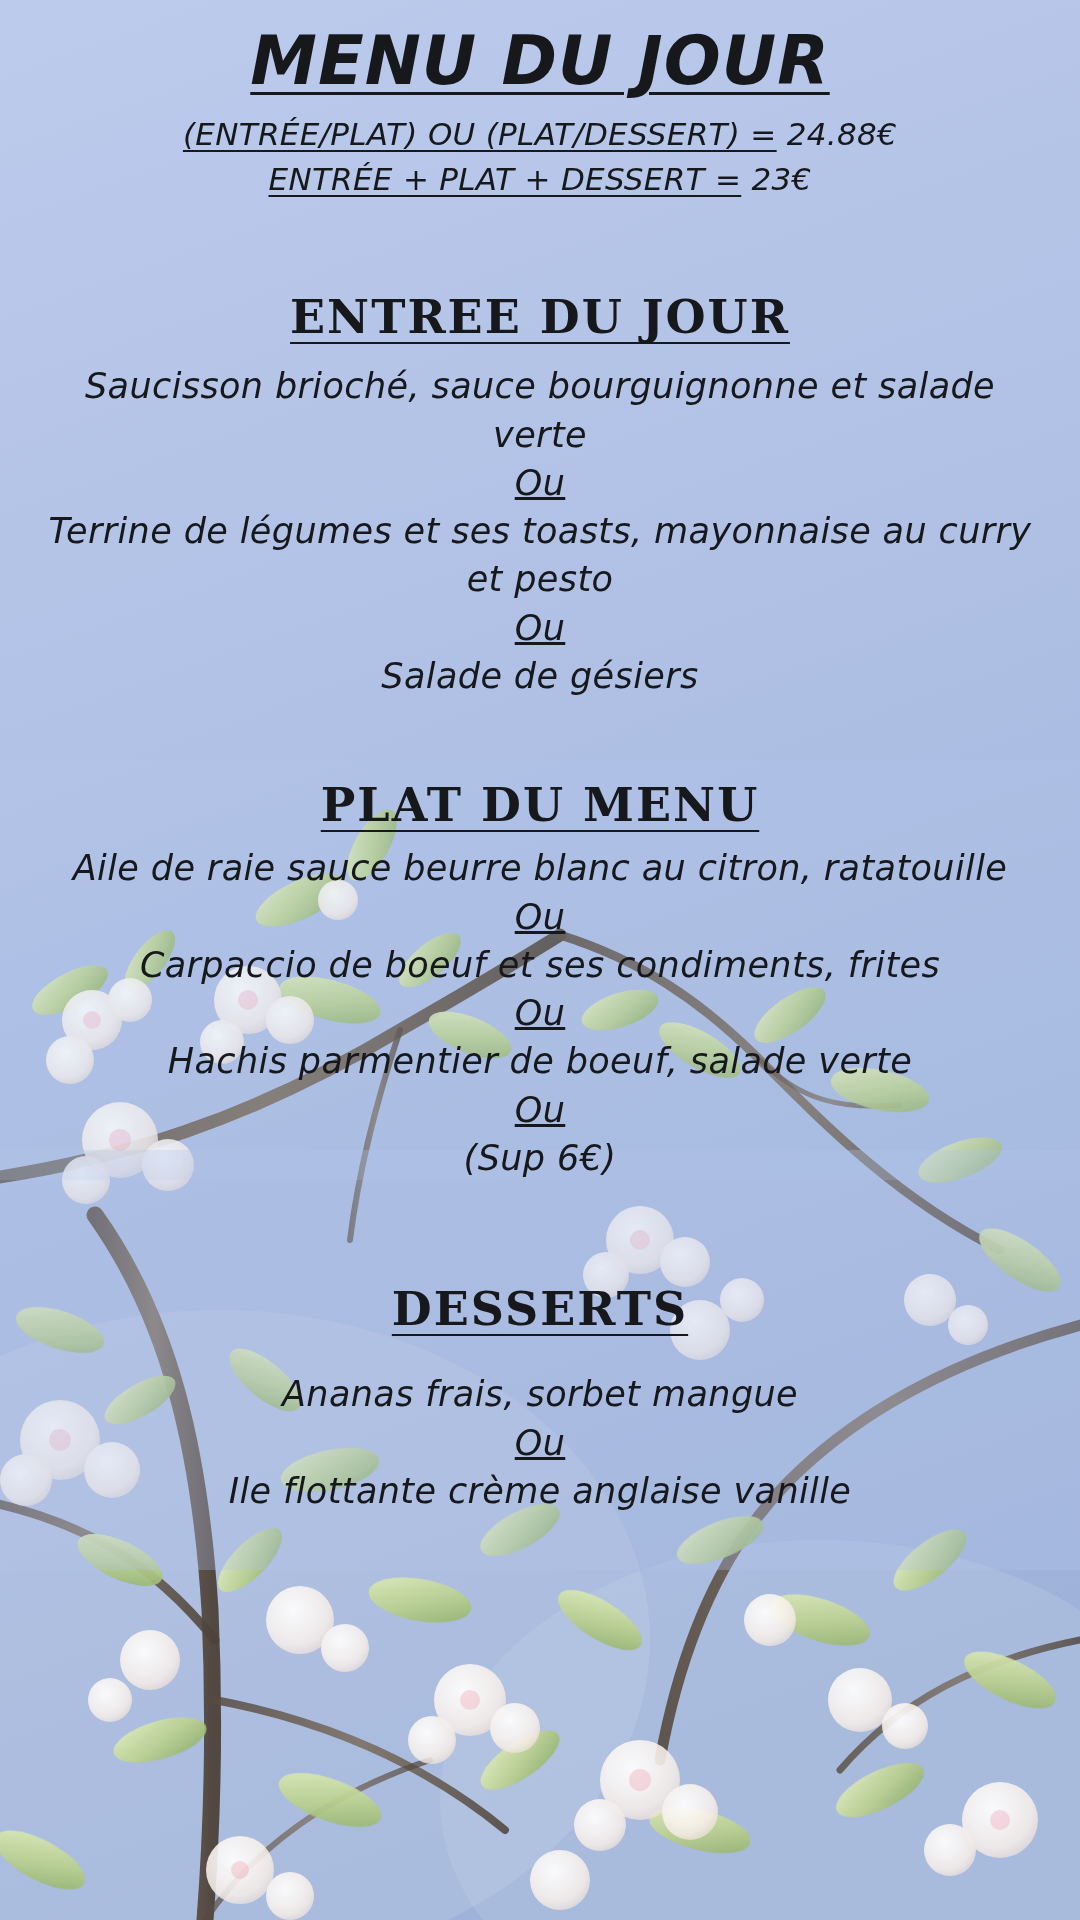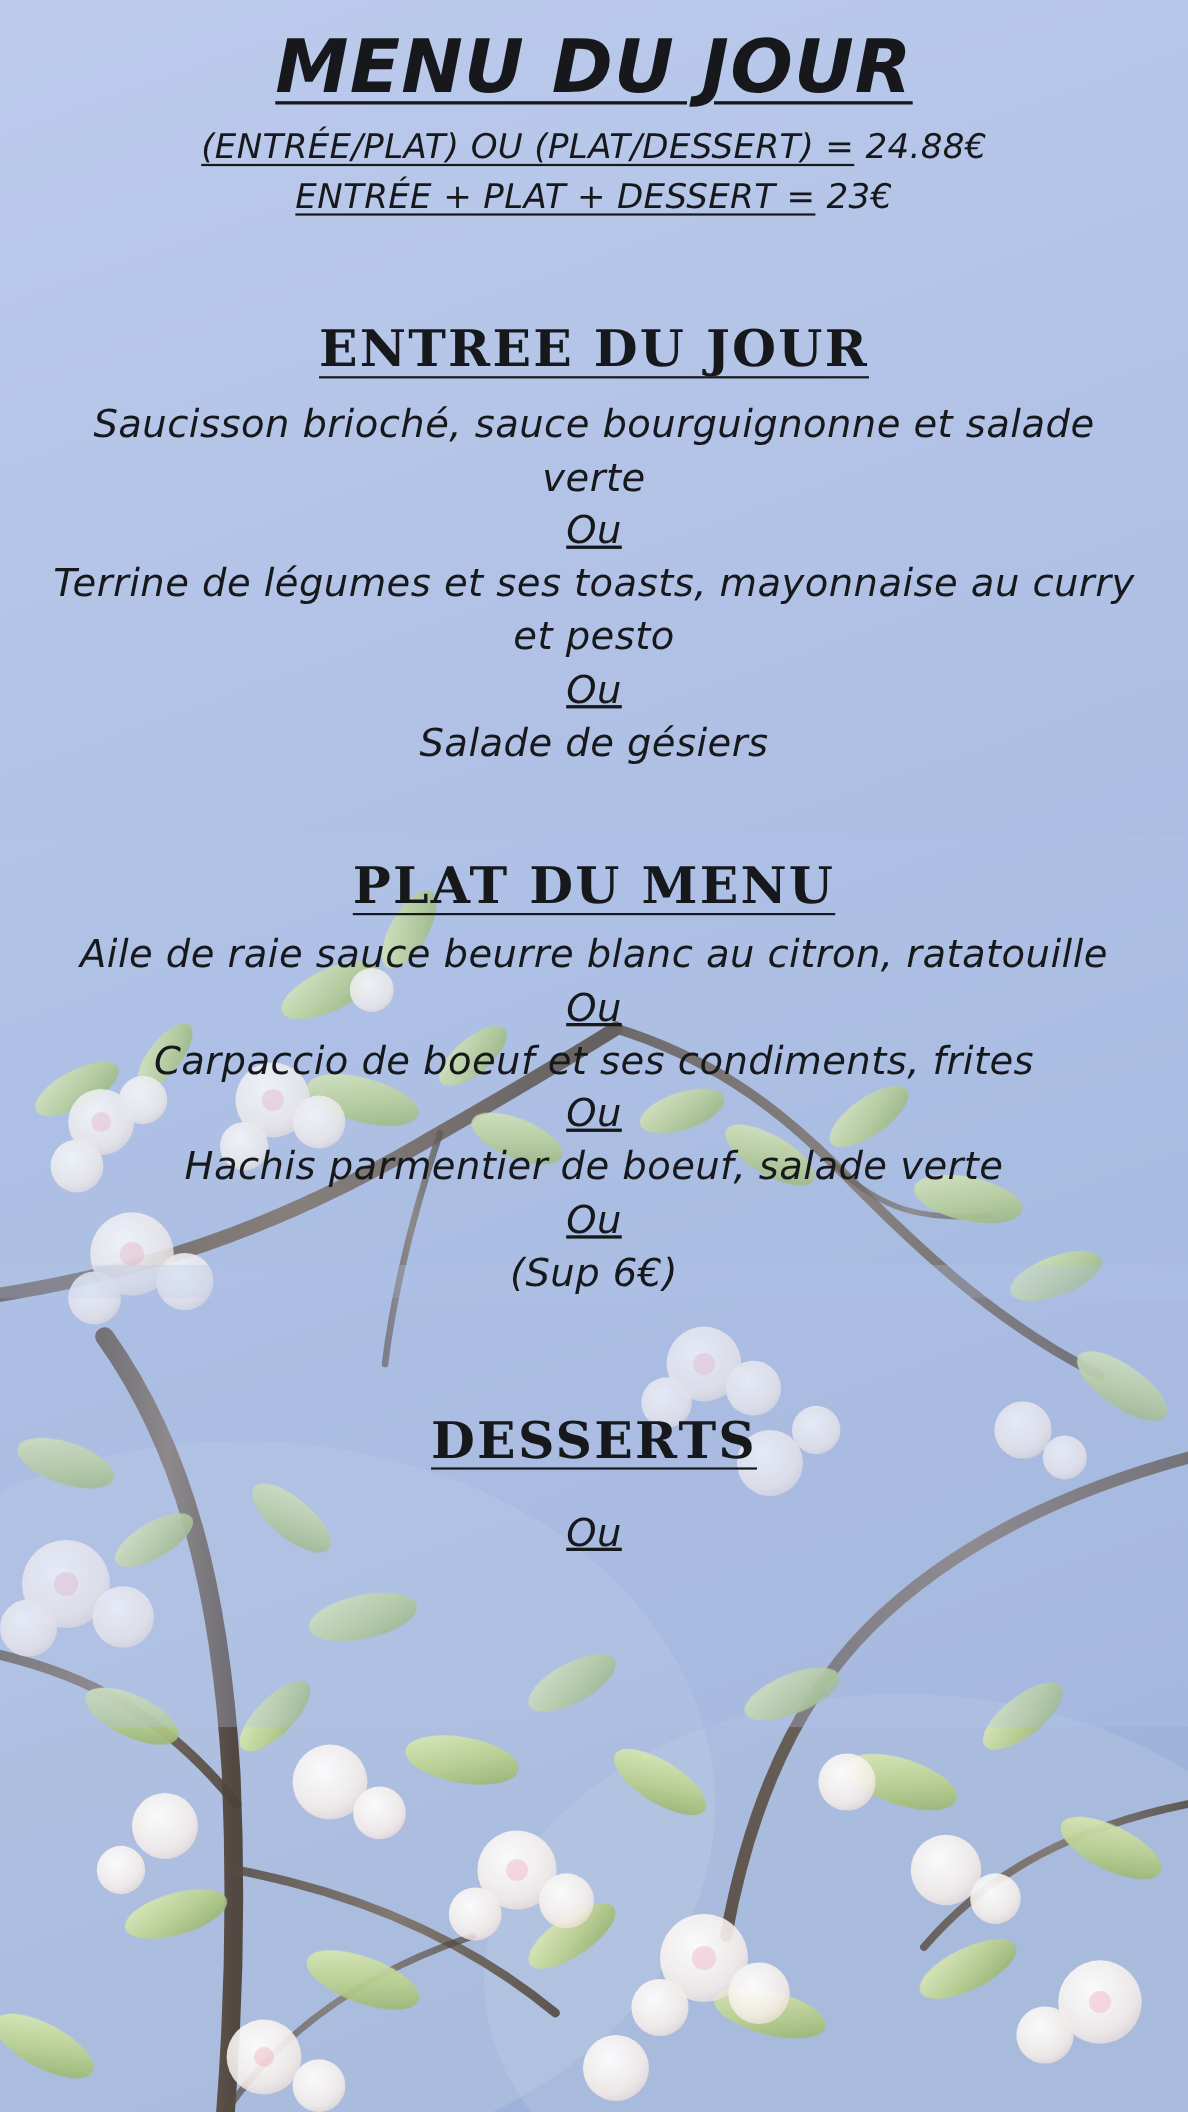--- a/index.html
+++ b/index.html
@@ -302,18 +302,20 @@
         <p class="ou">Ou</p>
         <p class="item">Hachis parmentier de boeuf, salade verte</p>
         <p class="ou">Ou</p>
         <p class="note">(Sup 6€)</p>
       </div>
     </section>
 
     <section class="section" id="section-desserts">
       <h2 class="section-title">DESSERTS</h2>
       <div class="items">
-        <p class="ou">Ou</p>
+        <p class="item">Ananas frais, sorbet mangue</p>
+        <p class="ou">Ou</p>
+        <p class="item">Ile flottante crème anglaise vanille</p>
       </div>
     </section>
 
   </div>
 </div>
 
 </body></html>

